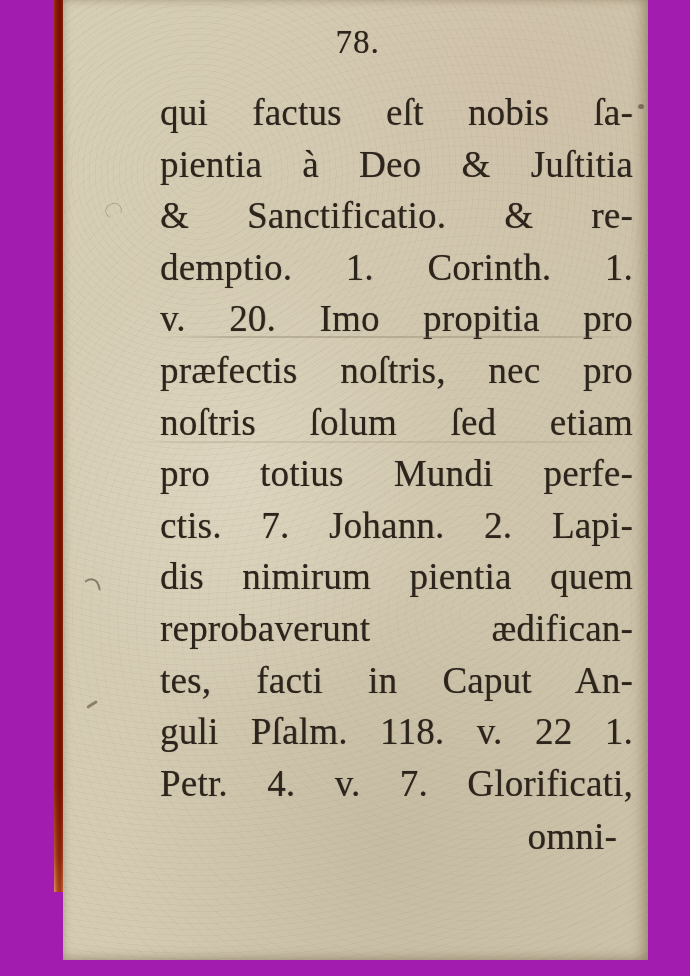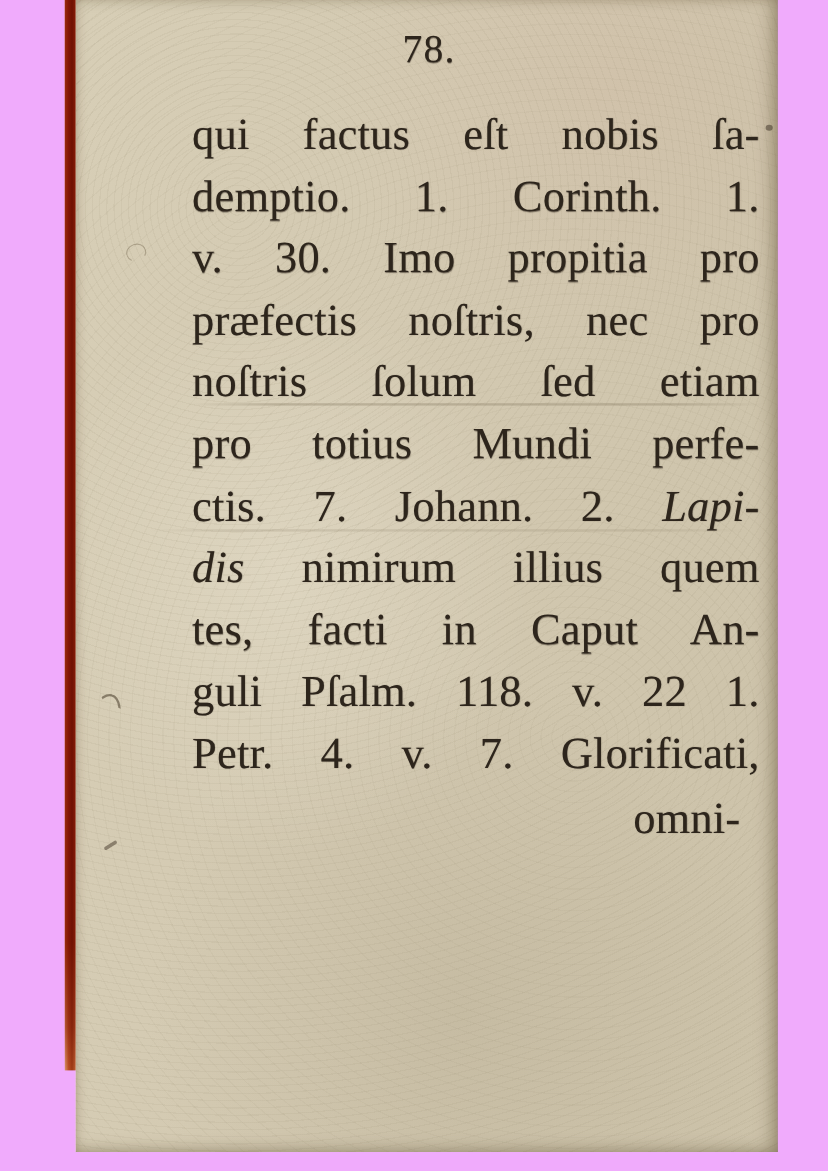--- a/index.html
+++ b/index.html
@@ -6,21 +6,21 @@
   html, body {
     margin: 0;
     padding: 0;
     background: #ffffff;
     font-family: "Liberation Serif", "DejaVu Serif", serif;
   }
   #root {
     position: relative;
     width: 690px;
     height: 976px;
-    background: #f0abfc;
+    background: #a21caf;
     overflow: hidden;
   }
   
   .red-edge {
     position: absolute;
     left: 54px;
     top: 0;
     width: 10px;
     height: 892px;
     background:
@@ -73,21 +73,21 @@
   }
   .line {
     font-size: 37px;
     line-height: 51.6px;
     text-align: justify;
     text-align-last: justify;
     letter-spacing: 0.2px;
     text-shadow: 0.3px 0.3px 0.8px rgba(45,37,28,0.55);
     white-space: normal;
   }
-  .line .it { font-style: italic; }
+  .line .it { }
   .catchword {
     text-align: center;
     text-align-last: right;
     padding-right: 16px;
     margin-top: 2px;
   }
   
   .crease {
     position: absolute;
     height: 2px;
@@ -144,27 +144,30 @@
 
   <div class="red-edge"></div>
 
   <div class="paper">
 
     <div class="pagenum">78.</div>
 
     <div class="textblock">
 
       <div class="line"><span class="seg">qui factus eſt nobis ſa-</span><span class="seg it"></span><span class="seg"></span></div>
+      <div class="line"><span class="seg">pientia à Deo &amp; Juſtitia</span><span class="seg it"></span><span class="seg"></span></div>
+      <div class="line"><span class="seg">&amp; Sanctificatio. &amp; re-</span><span class="seg it"></span><span class="seg"></span></div>
       <div class="line"><span class="seg">demptio. 1. Corinth. 1.</span><span class="seg it"></span><span class="seg"></span></div>
-      <div class="line"><span class="seg">v. 30. Imo propitia pro</span><span class="seg it"></span><span class="seg"></span></div>
+      <div class="line"><span class="seg">v. 20. Imo propitia pro</span><span class="seg it"></span><span class="seg"></span></div>
       <div class="line"><span class="seg">præfectis noſtris, nec pro</span><span class="seg it"></span><span class="seg"></span></div>
       <div class="line"><span class="seg">noſtris ſolum ſed etiam</span><span class="seg it"></span><span class="seg"></span></div>
       <div class="line"><span class="seg">pro totius Mundi perfe-</span><span class="seg it"></span><span class="seg"></span></div>
       <div class="line"><span class="seg">ctis. 7. Johann. 2. </span><span class="seg it">Lapi-</span><span class="seg"></span></div>
-      <div class="line"><span class="seg it">dis</span><span class="seg"> nimirum illius quem</span></div>
+      <div class="line"><span class="seg it">dis</span><span class="seg"> nimirum pientia quem</span></div>
+      <div class="line"><span class="seg">reprobaverunt ædifican-</span><span class="seg it"></span><span class="seg"></span></div>
       <div class="line"><span class="seg">tes, facti in Caput An-</span><span class="seg it"></span><span class="seg"></span></div>
       <div class="line"><span class="seg">guli Pſalm. 118. v. 22 1.</span><span class="seg it"></span><span class="seg"></span></div>
       <div class="line"><span class="seg">Petr. 4. v. 7. Glorificati,</span><span class="seg it"></span><span class="seg"></span></div>
 
       <div class="line catchword"><span class="seg">omni-</span></div>
 
     </div>
 
     <div class="crease crease-1"></div>
     <div class="crease crease-2"></div>

